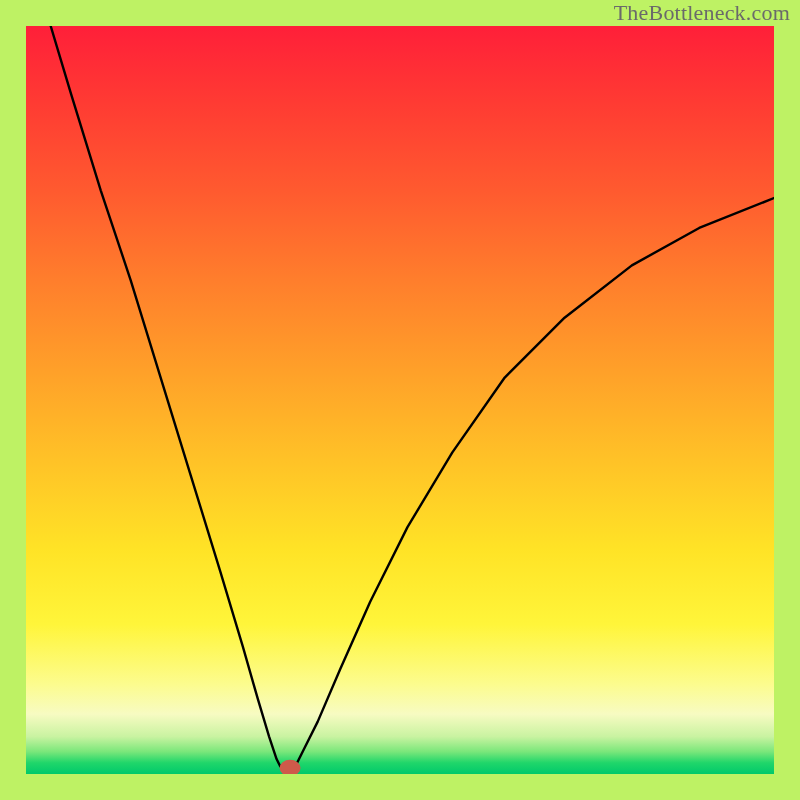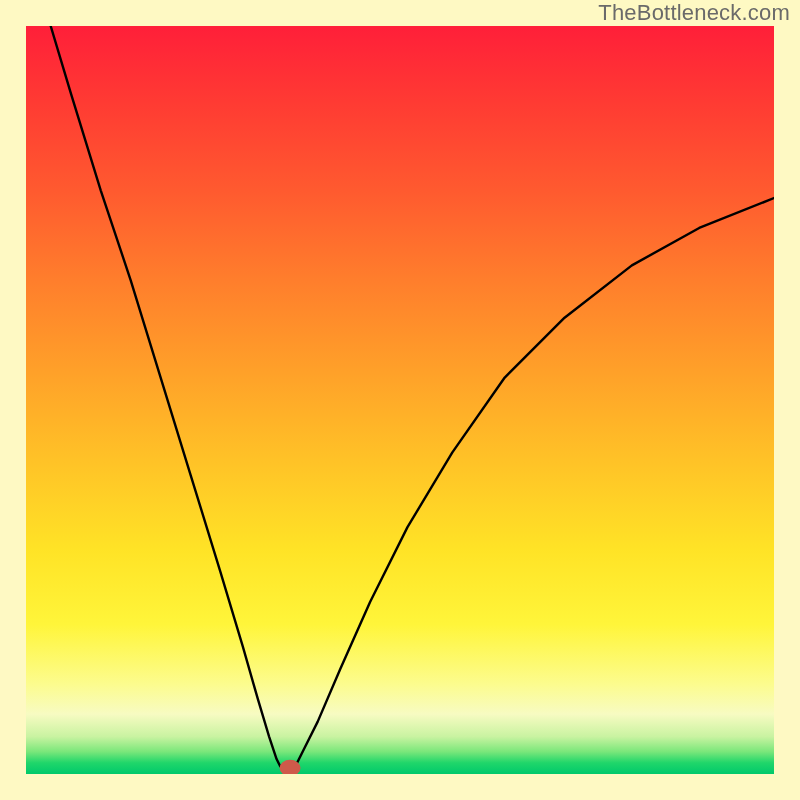--- a/index.html
+++ b/index.html
@@ -8,21 +8,22 @@
     width: 800px;
     height: 800px;
     background: #000;
     overflow: hidden;
     font-family: Arial, Helvetica, sans-serif;
   }
   .frame {
     position: relative;
     width: 800px;
     height: 800px;
-    background: #fef9c3;
+    background: #bef264;
+    font-family: Liberation Serif, serif;
   }
   .watermark {
     position: absolute;
     top: 0;
     right: 10px;
     color: #6a6a6a;
     font-size: 22px;
     font-weight: 400;
     letter-spacing: 0.2px;
     z-index: 5;

